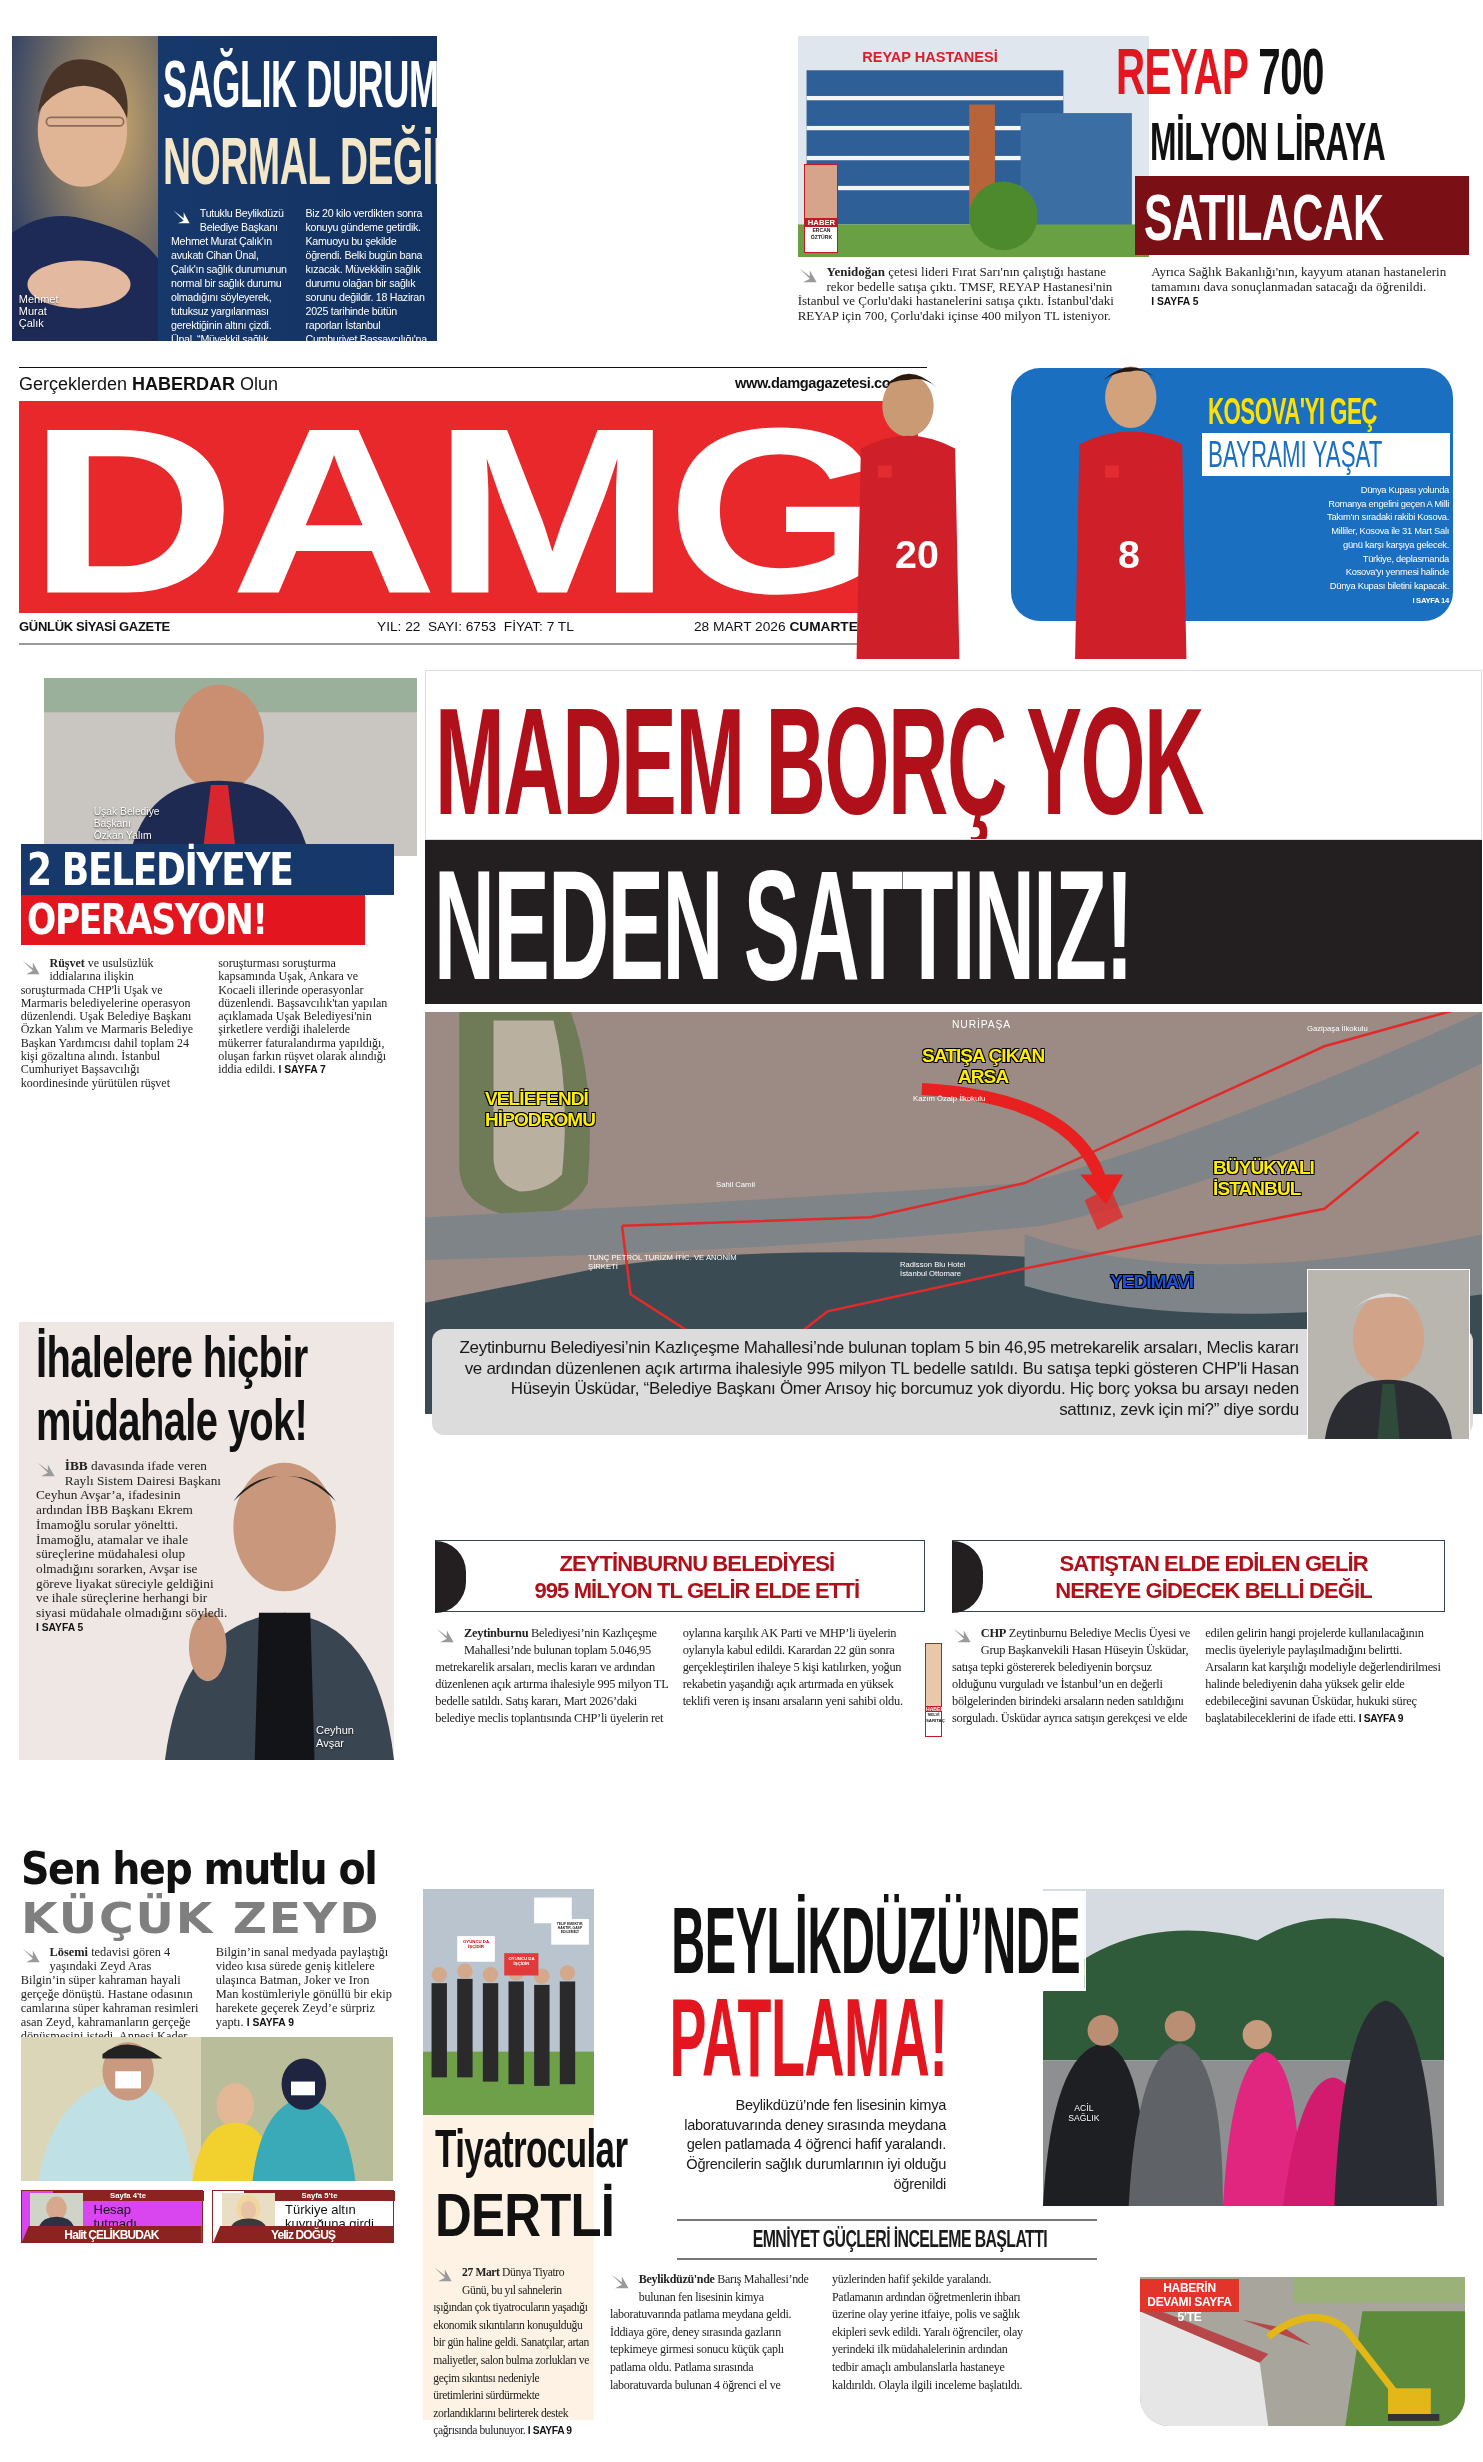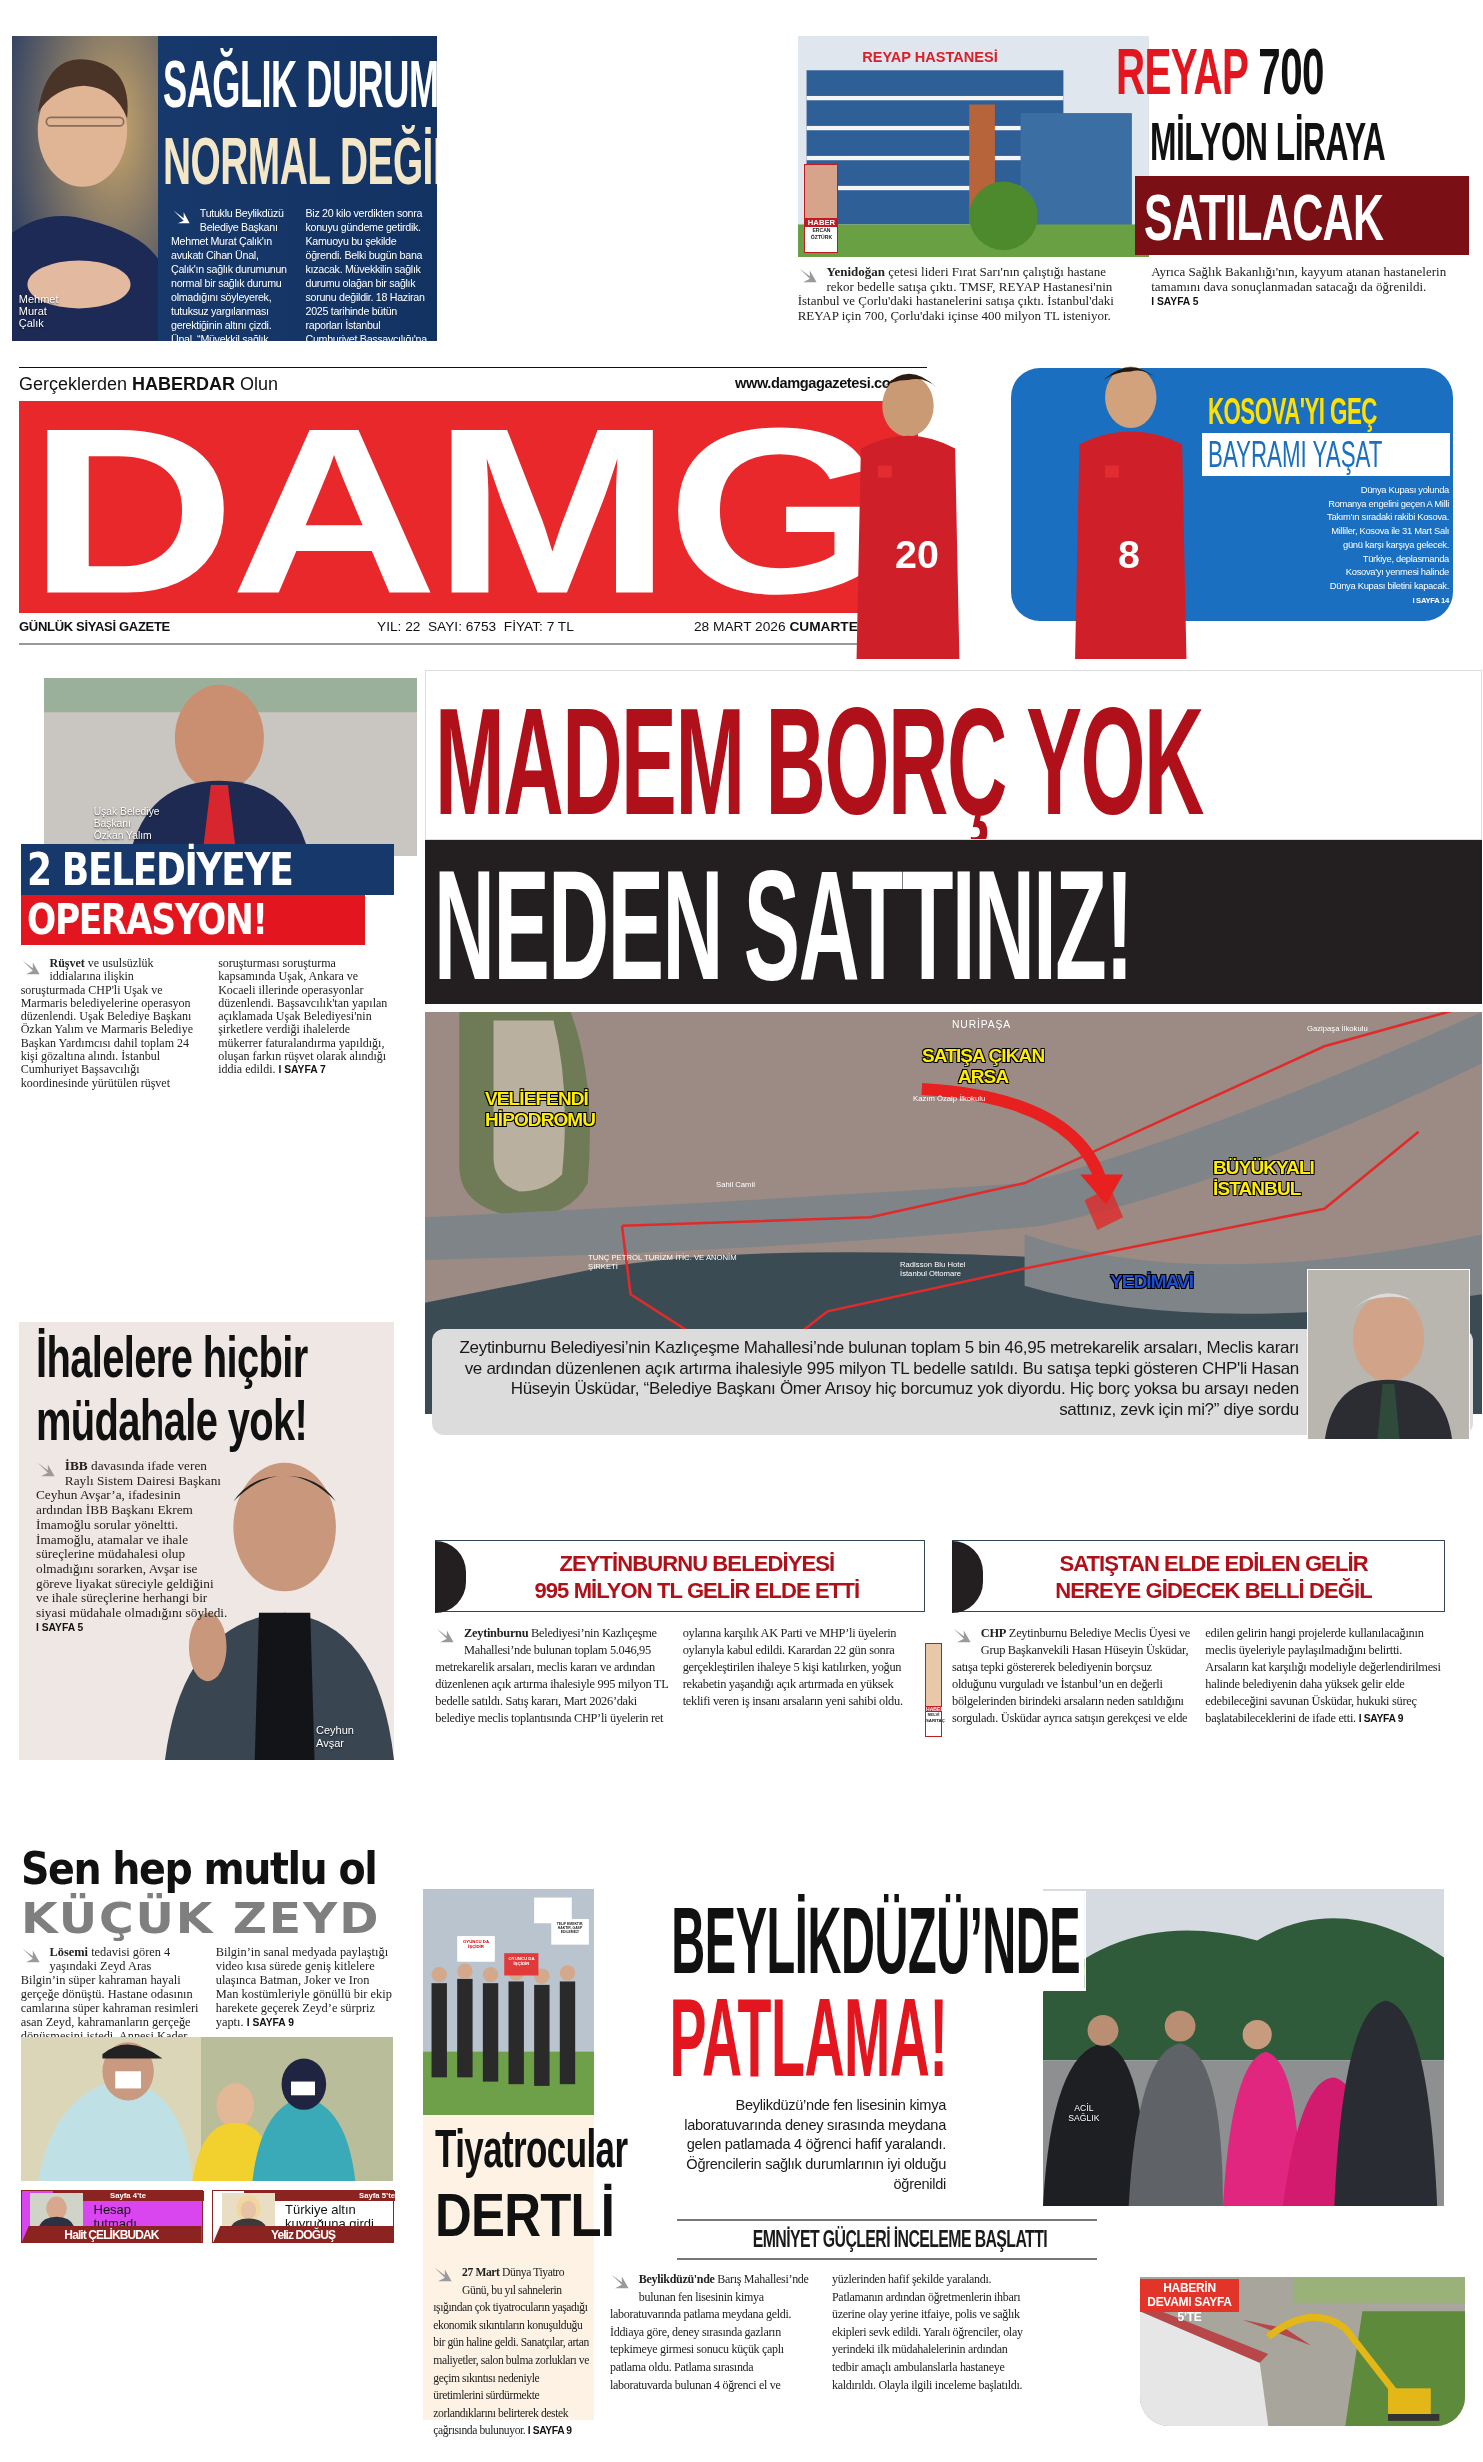--- a/index.html
+++ b/index.html
@@ -359,21 +359,21 @@
         <rect width="62" height="40" fill="#cfd3c8"></rect>
         <ellipse cx="31" cy="18" rx="12" ry="14" fill="#d8a88e"></ellipse>
         <path d="M10 40 Q15 28 31 28 Q47 28 52 40Z" fill="#2b3140"></path>
       </svg>
   </div>
   <div class="abs" style="left:72px;top:12px;width:68px;font-size:13px;line-height:13.7px;color:#111;">Hesap tutmadı</div>
   <div class="abs" style="left:0;top:35px;width:180px;height:17px;background:#8b2420;clip-path:polygon(4% 0,100% 0,100% 100%,0 100%);"></div>
   <div class="abs cond" style="left:0;top:37px;width:180px;text-align:center;font-size:12px;color:#fff;">Halit ÇELİKBUDAK</div>
 </section>
 <section class="abs" style="left:212px;top:2190px;width:182px;height:53px;border:0.9px solid #8b2420;background:#fff;">
-  <div class="abs" style="left:31px;top:0;width:151px;height:10.3px;background:#8b2420;color:#fff;font-size:7.7px;font-weight:700;text-align:right;line-height:10.3px;">Sayfa 5’te</div>
+  <div class="abs" style="left:31px;top:0;width:151px;height:10.3px;background:#8b2420;color:#fff;font-size:7.7px;font-weight:700;text-align:center;line-height:10.3px;">Sayfa 5’te</div>
   <div class="abs photo" style="left:8.6px;top:1.7px;width:53px;height:34px;">
     <svg viewBox="0 0 62 40" preserveAspectRatio="none">
         <rect width="62" height="40" fill="#e9ddc3"></rect>
         <ellipse cx="31" cy="18" rx="14" ry="16" fill="#f0d7a0"></ellipse>
         <ellipse cx="31" cy="20" rx="9" ry="11" fill="#e8c2a4"></ellipse>
         <path d="M10 40 Q15 30 31 30 Q47 30 52 40Z" fill="#3a3a3a"></path>
       </svg>
   </div>
   <div class="abs" style="left:72px;top:12px;width:106px;font-size:13px;line-height:13.7px;color:#111;">Türkiye altın kuyruğuna girdi</div>
   <div class="abs" style="left:0;top:35px;width:180px;height:17px;background:#8b2420;clip-path:polygon(4% 0,100% 0,100% 100%,0 100%);"></div>

